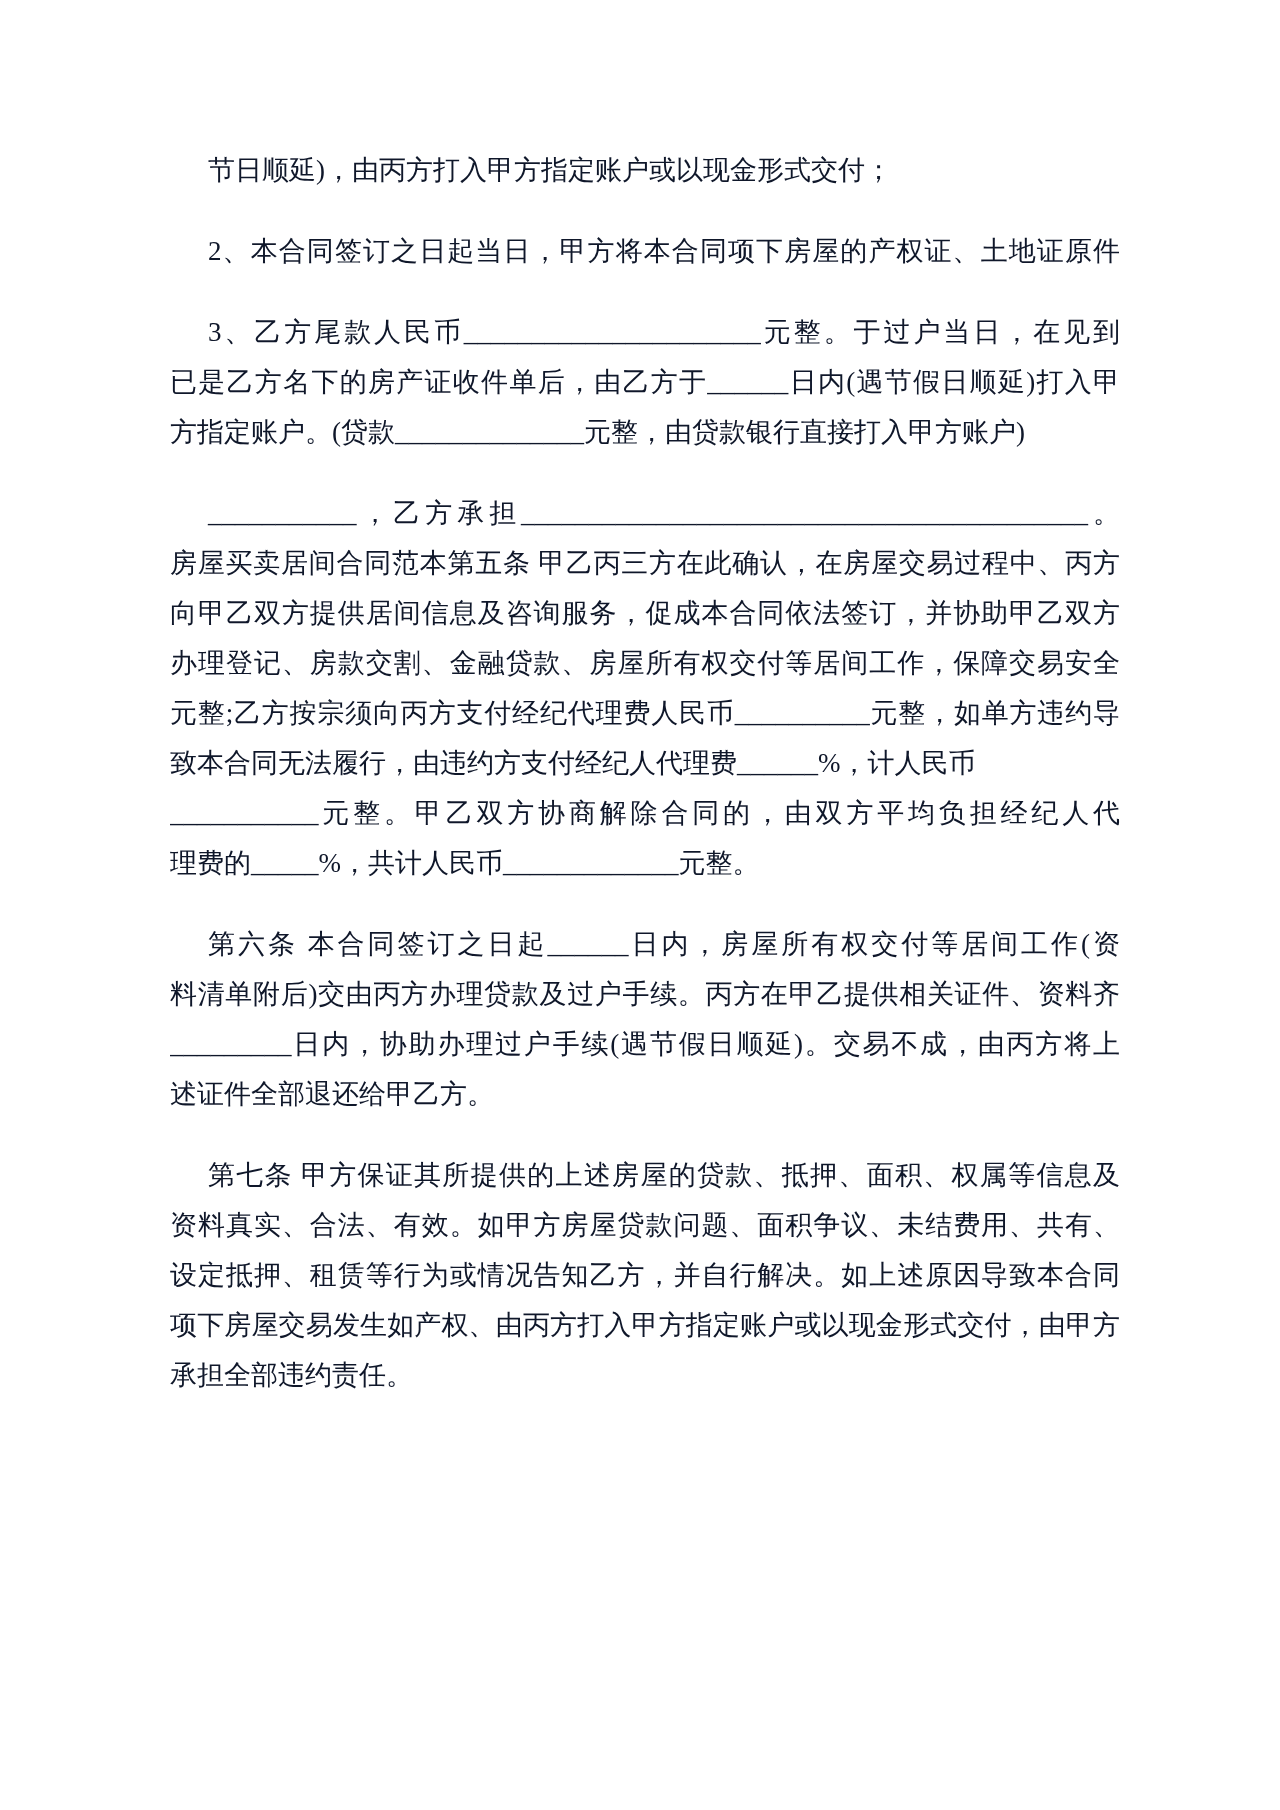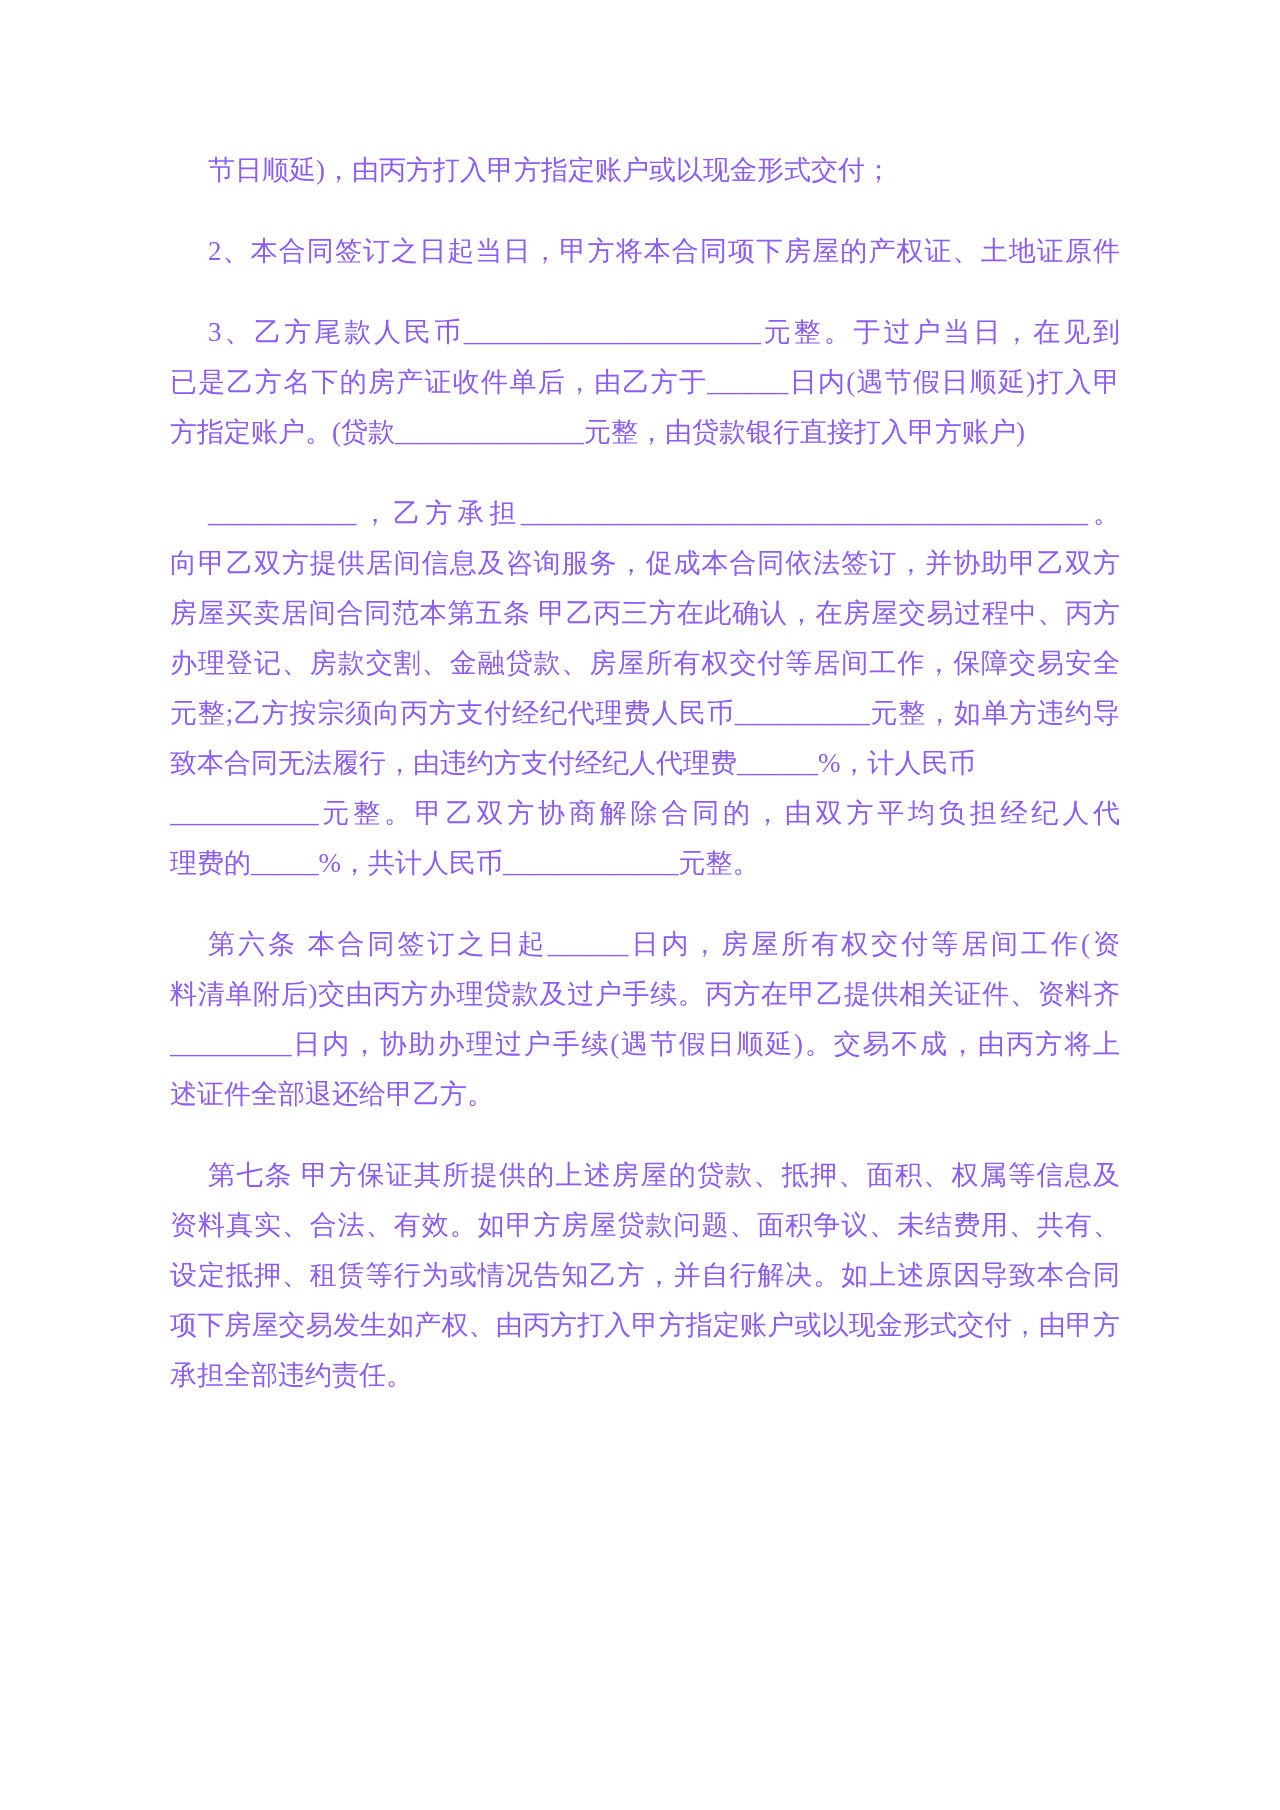--- a/index.html
+++ b/index.html
@@ -29,37 +29,37 @@
   .line.fill {
     text-align: justify;
     text-align-last: justify;
     font-family: Liberation Serif, serif;
   }
   .line.indent { padding-left: 38px; }
 </style>
 </head>
 <body>
 
-<div class="page" style="background: rgb(255, 255, 255); color: #8b5cf6;">
+<div class="page" style="background: rgb(255, 255, 255); color: #0f172a;">
   <div class="doc">
       <div class="para">
         <div class="line indent">节日顺延)，由丙方打入甲方指定账户或以现金形式交付；</div>
       </div>
       <div class="para">
         <div class="line fill indent">2、本合同签订之日起当日，甲方将本合同项下房屋的产权证、土地证原件</div>
       </div>
       <div class="para">
         <div class="line fill indent">3、乙方尾款人民币______________________元整。于过户当日，在见到</div>
         <div class="line fill">已是乙方名下的房产证收件单后，由乙方于______日内(遇节假日顺延)打入甲</div>
         <div class="line">方指定账户。(贷款______________元整，由贷款银行直接打入甲方账户)</div>
       </div>
       <div class="para">
         <div class="line fill indent">___________，乙方承担__________________________________________。</div>
+        <div class="line fill">房屋买卖居间合同范本第五条 甲乙丙三方在此确认，在房屋交易过程中、丙方</div>
         <div class="line fill">向甲乙双方提供居间信息及咨询服务，促成本合同依法签订，并协助甲乙双方</div>
-        <div class="line fill">房屋买卖居间合同范本第五条 甲乙丙三方在此确认，在房屋交易过程中、丙方</div>
         <div class="line fill">办理登记、房款交割、金融贷款、房屋所有权交付等居间工作，保障交易安全</div>
         <div class="line fill">元整;乙方按宗须向丙方支付经纪代理费人民币__________元整，如单方违约导</div>
         <div class="line">致本合同无法履行，由违约方支付经纪人代理费______%，计人民币</div>
         <div class="line fill">___________元整。甲乙双方协商解除合同的，由双方平均负担经纪人代</div>
         <div class="line">理费的_____%，共计人民币_____________元整。</div>
       </div>
       <div class="para">
         <div class="line fill indent">第六条 本合同签订之日起______日内，房屋所有权交付等居间工作(资</div>
         <div class="line fill">料清单附后)交由丙方办理贷款及过户手续。丙方在甲乙提供相关证件、资料齐</div>
         <div class="line fill">_________日内，协助办理过户手续(遇节假日顺延)。交易不成，由丙方将上</div>

